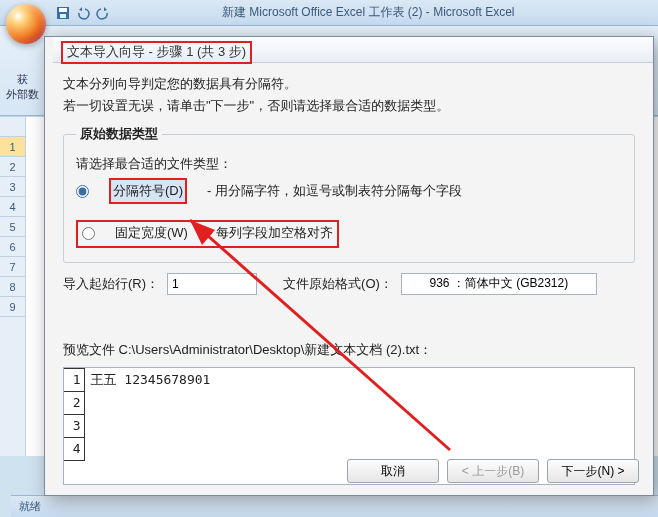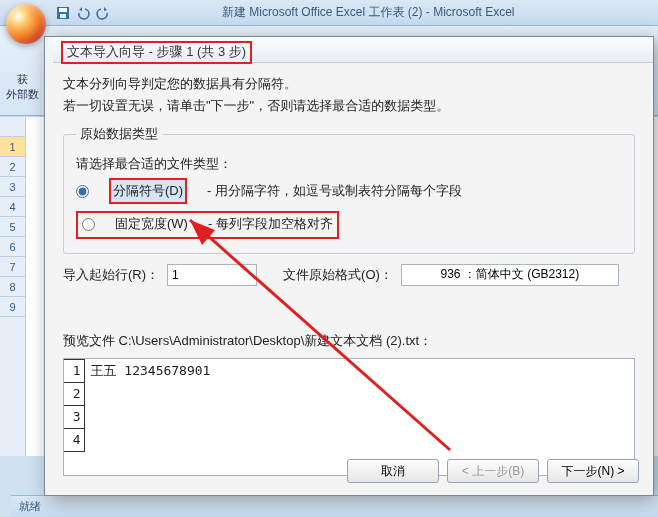--- a/index.html
+++ b/index.html
@@ -64,31 +64,31 @@
       height: 26px; background: linear-gradient(#fdfdfe, #e8edf4);
       border-bottom: 1px solid #c6cdd8;
       padding: 4px 8px; font-size: 13px; color: #333; margin-left: 8px;
     }
     .red-box { border: 2px solid #e02020; display: inline-block; padding: 0 4px 1px; }
     .dlg-body { padding: 10px 18px; color: #222; line-height: 1.7; font-size: 13px; }
     fieldset {
       border: 1px solid #c6cdd8; border-radius: 3px;
       padding: 8px 12px 14px; margin-top: 6px;
     }
-    legend { font-size: 13px; padding: 0 4px; }
+    legend { font-size: 13px; padding: 0 4px; font-weight: bold; }
     .radio-row { display: flex; align-items: center; gap: 20px; font-size: 13px; margin: 3px 0; }
     .radio-row input[type=radio] { accent-color: #3b6ea5; }
     .red-inline { border: 2px solid #e02020; padding: 0 2px; }
     .field-row { display: flex; align-items: center; gap: 8px; margin: 10px 0; font-size: 13px; }
     .num-input, .combo {
       font-size: 12px; height: 22px; border: 1px solid #a8b2c0;
       background: #fff; padding: 0 4px;
     }
     .num-input { width: 90px; }
-    .combo { width: 218px; text-align: center; }
+    .combo { width: 196px; text-align: center; }
     .preview {
       border: 1px solid #a8b2c0; background: #fff;
       height: 118px; margin-top: 6px;
       overflow: hidden;
     }
     .preview table { border-collapse: collapse; font-family: SimSun, monospace; font-size: 13px; }
     .preview td.ln { width: 20px; text-align: right; border-right: 1px solid #333; border-bottom: 1px solid #333; padding: 0 3px; background: #fff; }
     .preview td.tx { padding: 0 6px; }
     .preview tr:first-child td.ln { border-top: 1px solid #333; }
     .dlg-buttons {
@@ -172,21 +172,21 @@
     <fieldset>
       <legend>原始数据类型</legend>
       <div>请选择最合适的文件类型：</div>
 
       <div class="radio-row">
         <input type="radio" name="ft" checked="" style="">
         <span class="red-inline" style="background:#d6e4f3;">分隔符号(D)</span>
         <span> - 用分隔字符，如逗号或制表符分隔每个字段</span>
       </div>
 
-      <span class="red-box" style="display:inline-block; margin-top:4px;">
+      <span class="red-box" style="display:inline-block; margin-top:13px;">
         <div class="radio-row" style="margin:0;">
           <input type="radio" name="ft" style="">
           <span>固定宽度(W)</span>
           <span> - 每列字段加空格对齐</span>
         </div>
       </span>
     </fieldset>
 
     <div class="field-row">
       <span>导入起始行(R)：</span>

